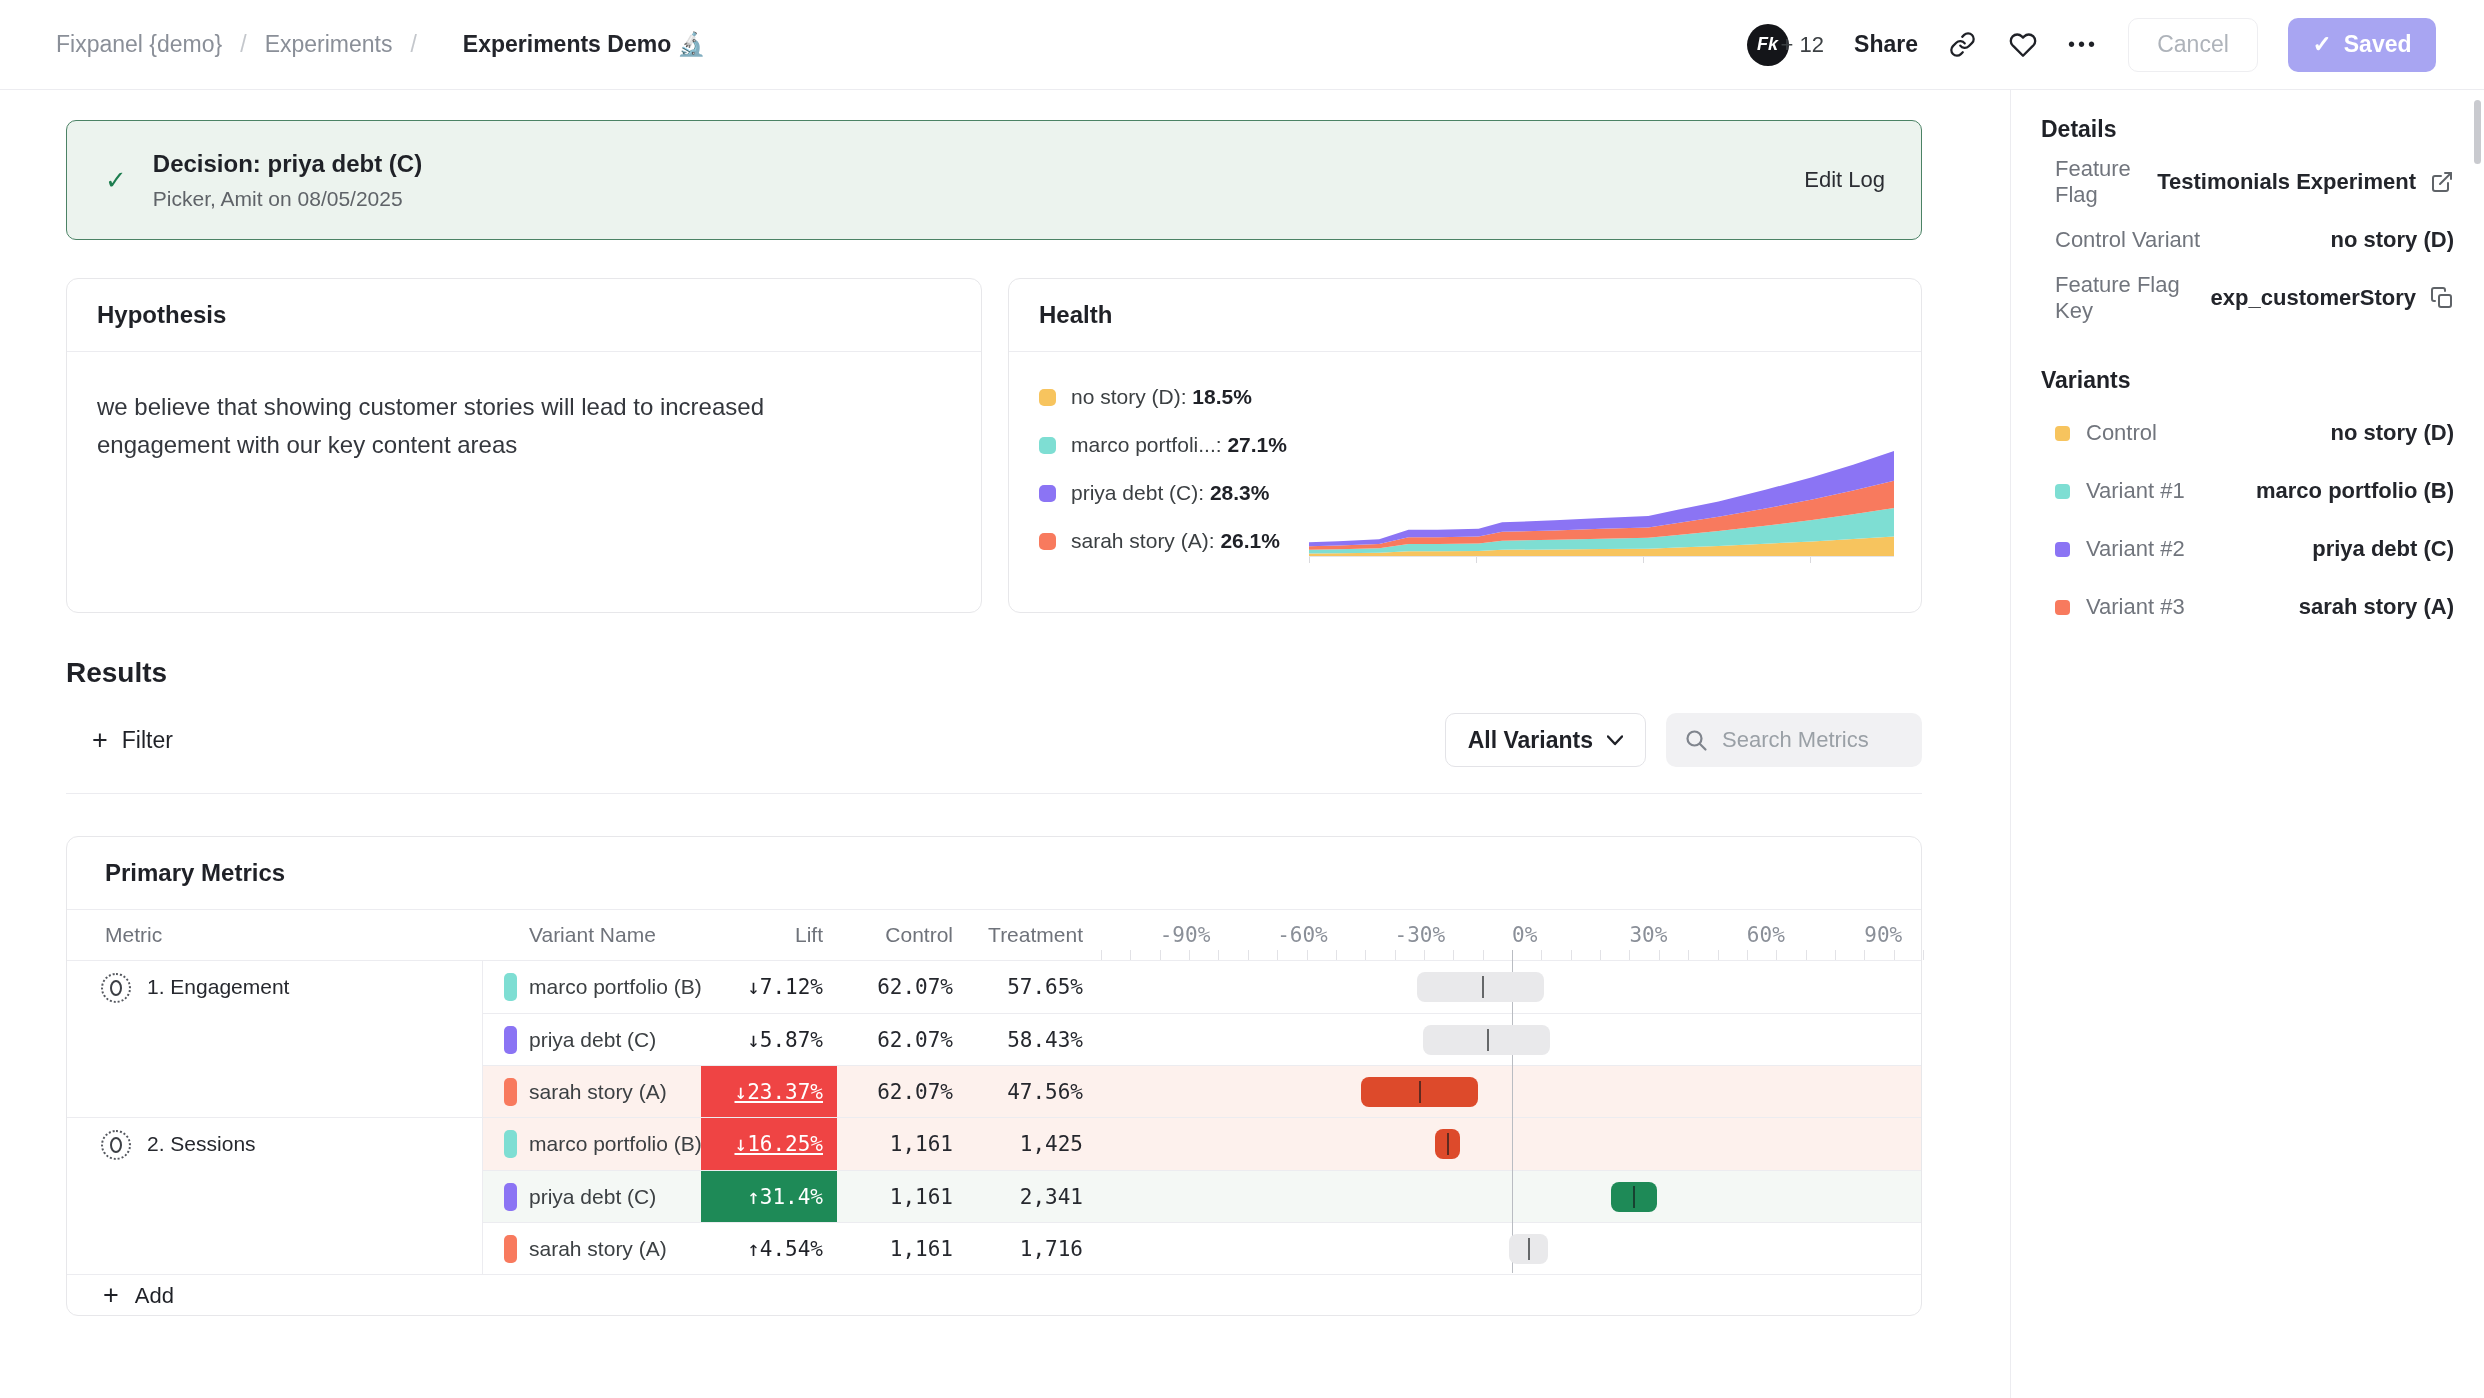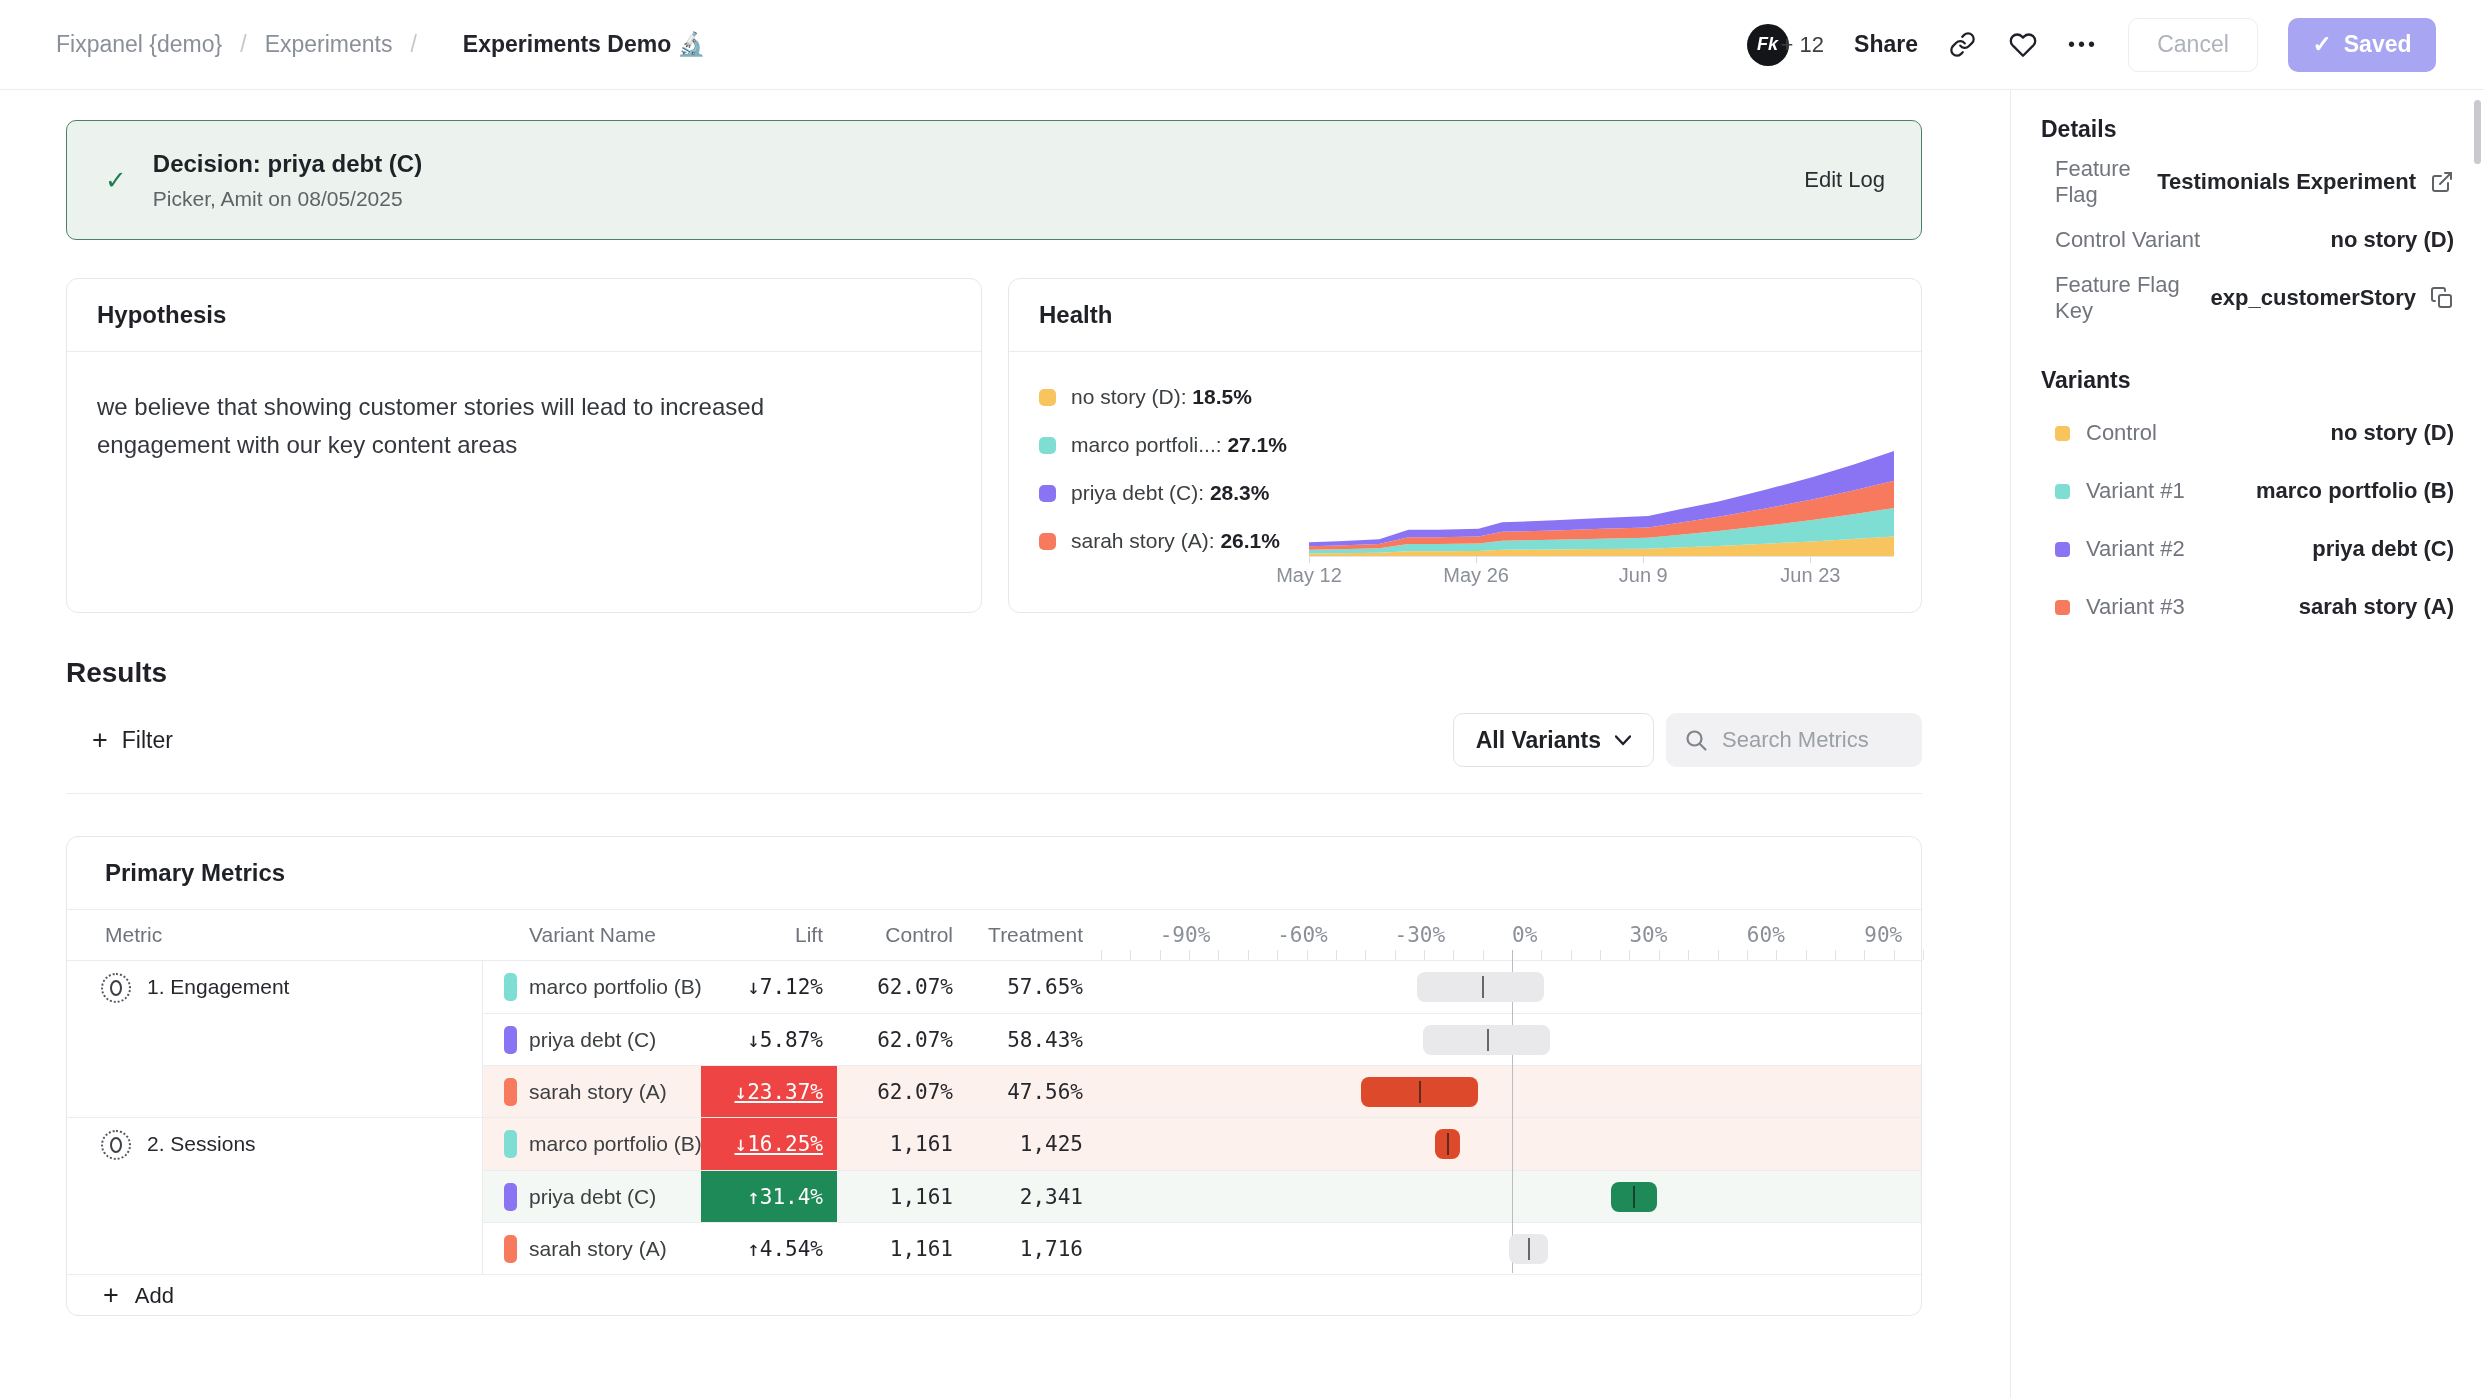--- a/index.html
+++ b/index.html
@@ -62,21 +62,21 @@
   .health-chart svg { position:absolute; inset:0; width:100%; height:100%; }
   .health-baseline { position:absolute; left:300px; top:204px; width:585px; height:1px; background:#e4e4e8; }
   .health-xlabels { position:absolute; left:300px; top:212px; width:585px; height:26px; }
   .health-xlabels span { position:absolute; transform:translateX(-50%); font-size:20px; color:#8a8f98; white-space:nowrap; }
   .health-xtick { position:absolute; width:1px; height:6px; background:#d9d9dd; top:205px; }
 
   .filter-row { margin-top:24px; width:1856px; display:flex; align-items:center; }
   .filter-btn { display:flex; align-items:center; gap:14px; font-size:23px; font-weight:500;
                 color:#1f2127; cursor:pointer; padding-left:26px; }
   .plus-glyph { font-size:27px; font-weight:400; color:#1f2127; }
-  .filter-right { margin-left:auto; display:flex; gap:12px; }
+  .filter-right { margin-left:auto; display:flex; gap:20px; }
   .dd-variants { height:54px; border:1px solid #e3e3e7; border-radius:10px; background:#fff;
                  display:flex; align-items:center; gap:14px; padding:0 22px; font-size:23px;
                  font-weight:600; color:#1f2127; cursor:pointer; }
   .dd-variants svg { stroke:#1f2127; fill:none; stroke-width:2.4; stroke-linecap:round; stroke-linejoin:round; }
   .search-box { width:256px; height:54px; background:#f1f1f3; border-radius:10px;
                 display:flex; align-items:center; gap:14px; padding:0 18px; }
   .search-box svg { stroke:#80858d; fill:none; stroke-width:2.2; stroke-linecap:round; }
   .search-box input { border:none; outline:none; background:transparent; font-size:22px;
                       color:#23252b; width:170px; font-family:"Liberation Sans",sans-serif; }
   .search-box input::placeholder { color:#9aa0a6; }
@@ -229,26 +229,20 @@
           </div>
         <div class="health-chart">
           <svg id="health-svg" viewBox="0 0 585 105" preserveAspectRatio="none">
               <polygon points="0.0,102.5 29.3,102.3 70.2,101.8 99.5,100.2 128.7,100.2 169.6,100.0 193.1,98.8 245.7,98.4 292.5,98.0 339.3,97.7 368.6,96.5 409.5,94.9 456.3,92.7 503.1,90.4 544.1,88.1 585.0,85.6 585.0,105.0 544.1,105.0 503.1,105.0 456.3,105.0 409.5,105.0 368.6,105.0 339.3,105.0 292.5,105.0 245.7,105.0 193.1,105.0 169.6,105.0 128.7,105.0 99.5,105.0 70.2,105.0 29.3,105.0 0.0,105.0" fill="#f7c45e"></polygon>
               <polygon points="0.0,98.8 29.3,98.3 70.2,97.3 99.5,93.0 128.7,93.0 169.6,92.6 193.1,89.7 245.7,88.7 292.5,87.7 339.3,86.8 368.6,84.0 409.5,80.1 456.3,74.8 503.1,69.1 544.1,63.3 585.0,57.1 585.0,85.6 544.1,88.1 503.1,90.4 456.3,92.7 409.5,94.9 368.6,96.5 339.3,97.7 292.5,98.0 245.7,98.4 193.1,98.8 169.6,100.0 128.7,100.2 99.5,100.2 70.2,101.8 29.3,102.3 0.0,102.5" fill="#7eded3"></polygon>
               <polygon points="0.0,95.2 29.3,94.4 70.2,92.9 99.5,86.2 128.7,86.2 169.6,85.5 193.1,80.8 245.7,79.4 292.5,77.8 339.3,76.4 368.6,71.9 409.5,65.8 456.3,57.5 503.1,48.5 544.1,39.5 585.0,29.7 585.0,57.1 544.1,63.3 503.1,69.1 456.3,74.8 409.5,80.1 368.6,84.0 339.3,86.8 292.5,87.7 245.7,88.7 193.1,89.7 169.6,92.6 128.7,93.0 99.5,93.0 70.2,97.3 29.3,98.3 0.0,98.8" fill="#f87a5e"></polygon>
               <polygon points="0.0,91.3 29.3,90.2 70.2,88.2 99.5,78.8 128.7,78.8 169.6,77.7 193.1,71.3 245.7,69.3 292.5,67.1 339.3,65.1 368.6,58.8 409.5,50.4 456.3,38.8 503.1,26.3 544.1,13.7 585.0,0.0 585.0,29.7 544.1,39.5 503.1,48.5 456.3,57.5 409.5,65.8 368.6,71.9 339.3,76.4 292.5,77.8 245.7,79.4 193.1,80.8 169.6,85.5 128.7,86.2 99.5,86.2 70.2,92.9 29.3,94.4 0.0,95.2" fill="#8b74f4"></polygon>
             </svg>
         </div>
         <div class="health-baseline"></div>
-        <div class="health-xlabels" id="health-xlabels">
-            <span style="left: 0px;">May 12</span>
-            <span style="left: 167.135px;">May 26</span>
-            <span style="left: 334.269px;">Jun 9</span>
-            <span style="left: 501.404px;">Jun 23</span>
-          </div>
       <div class="health-xtick" style="left: 300px;"></div>
           <div class="health-xtick" style="left: 467.135px;"></div>
           <div class="health-xtick" style="left: 634.269px;"></div>
           <div class="health-xtick" style="left: 801.404px;"></div>
         </div>
     </div>
   </div>
 
   <div class="h1">Results</div>
 

